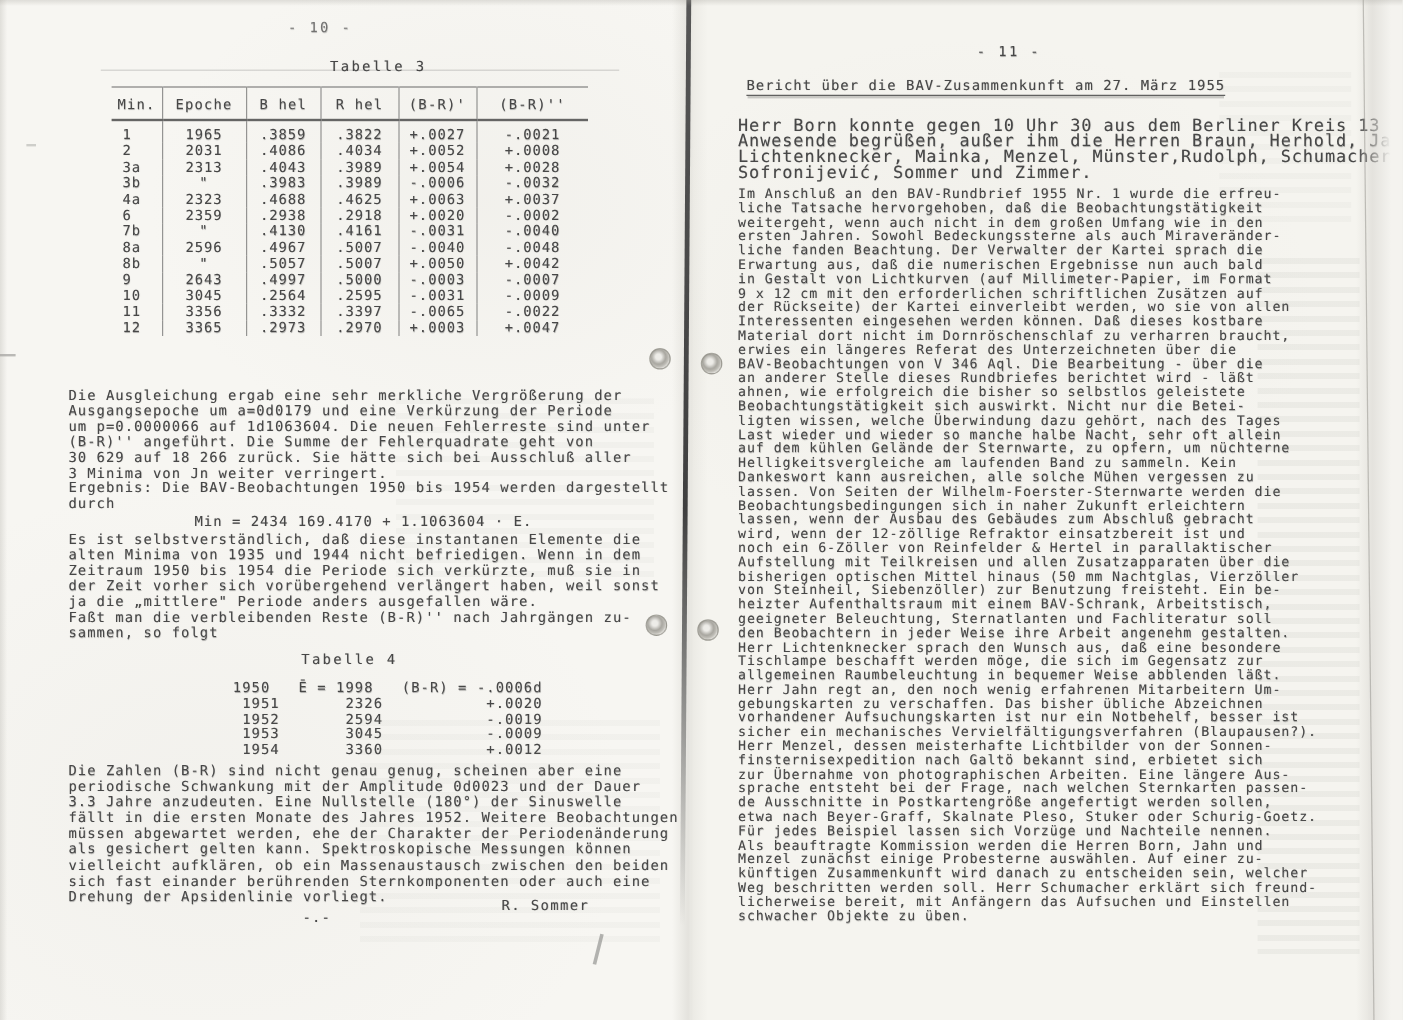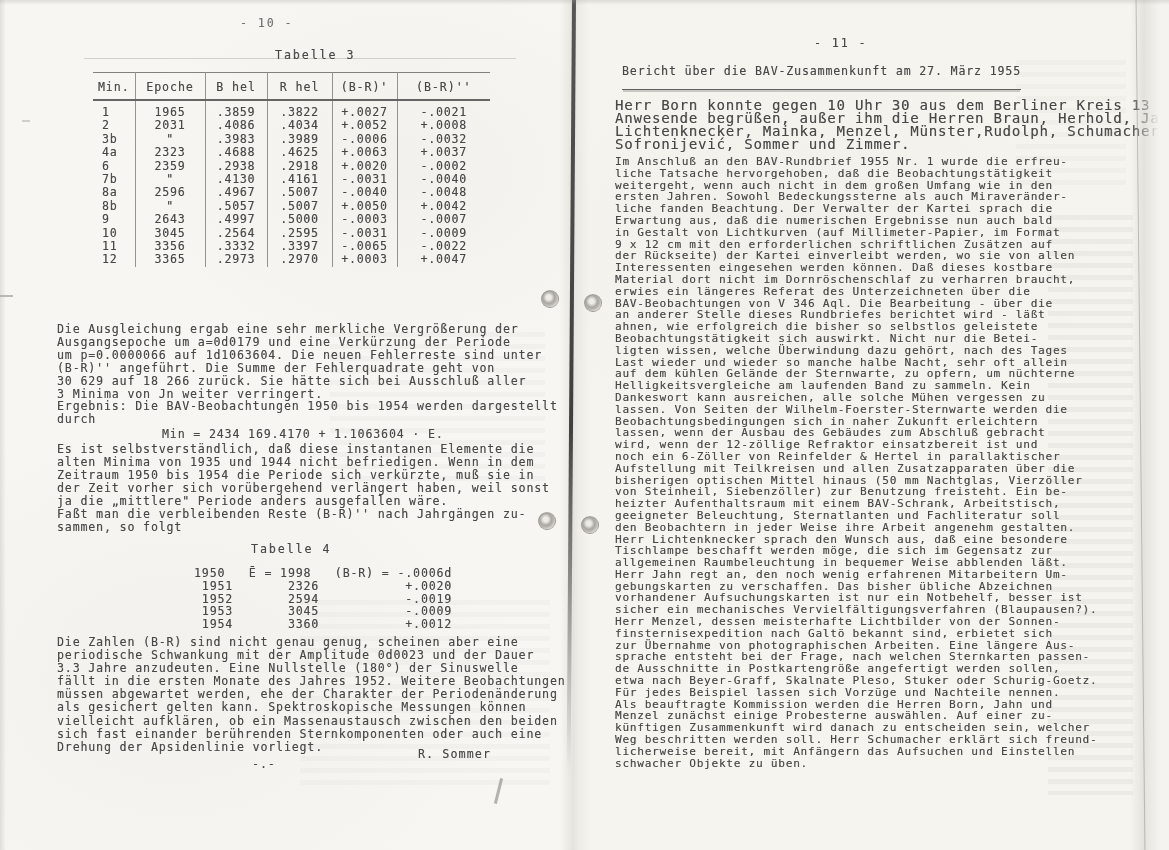--- a/index.html
+++ b/index.html
@@ -46,21 +46,21 @@
   col.w4{width:65px;}col.w5{width:65px;}col.w6{width:93px;}
 
   .t3-title,.t4-title{font-size:11.5px;letter-spacing:2px;}
   .rule-faint{position:absolute;height:1px;background:rgba(110,110,108,0.28);}
 
   
   .rp-title{
     font-size:11.5px;letter-spacing:0.9px;white-space:pre;
     border-bottom:1px solid rgba(70,70,70,0.85);
     box-shadow:0 3px 0 -1px rgba(120,120,118,0.35);
-    padding-bottom:11px;
+    padding-bottom:1px;
   }
   .rp-body{white-space:pre;line-height:11.8px;font-size:11px;letter-spacing:0.8px;}
   .rp-p1{white-space:pre;line-height:13px;font-size:14px;letter-spacing:0.8px;}
 
   
   .gutter{position:absolute;left:572px;top:0;width:4px;height:772px;
     background:linear-gradient(to bottom,#565656 0%,#3f3f3f 55%,rgba(90,90,90,0.25) 90%,transparent 100%);
     transform:rotate(0.4deg);transform-origin:top center;}
   .gutter-glow{position:absolute;left:560px;top:0;width:30px;height:850px;
     background:linear-gradient(to right,transparent,rgba(160,158,148,0.22) 45%,rgba(160,158,148,0.10) 60%,transparent);}
@@ -122,20 +122,28 @@
           <td>+.0027</td>
           <td>-.0021</td>
         </tr>
           <tr>
           <td class="c-min">2</td>
           <td>2031</td>
           <td>.4086</td>
           <td>.4034</td>
           <td>+.0052</td>
           <td>+.0008</td>
+        </tr>
+          <tr>
+          <td class="c-min">3a</td>
+          <td>2313</td>
+          <td>.4043</td>
+          <td>.3989</td>
+          <td>+.0054</td>
+          <td>+.0028</td>
         </tr>
           <tr>
           <td class="c-min">3b</td>
           <td>"</td>
           <td>.3983</td>
           <td>.3989</td>
           <td>-.0006</td>
           <td>-.0032</td>
         </tr>
           <tr>

